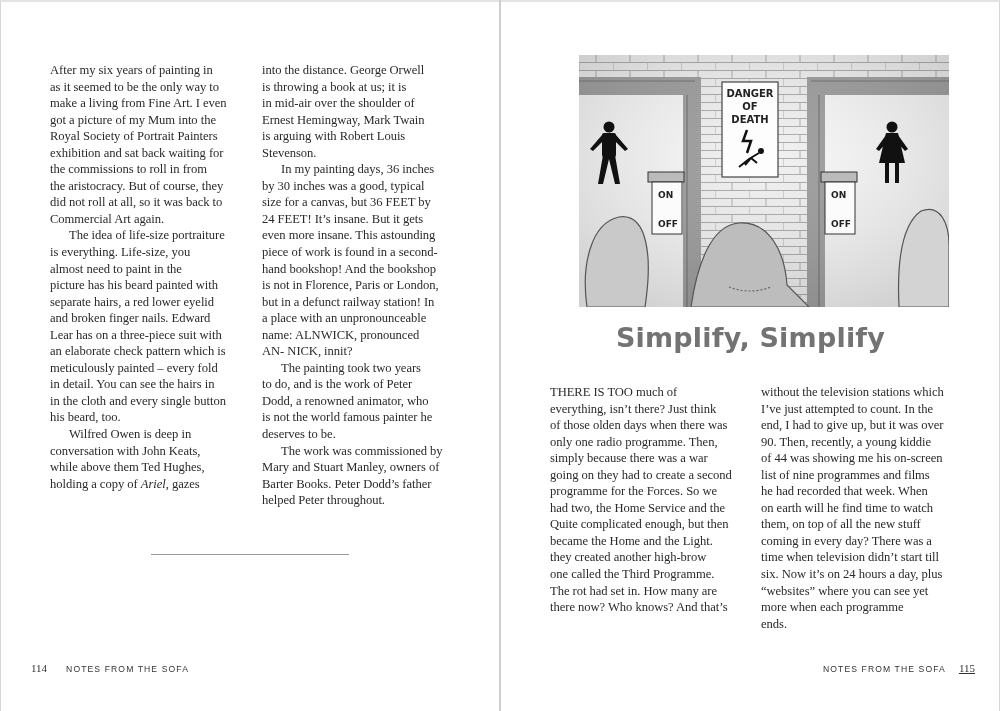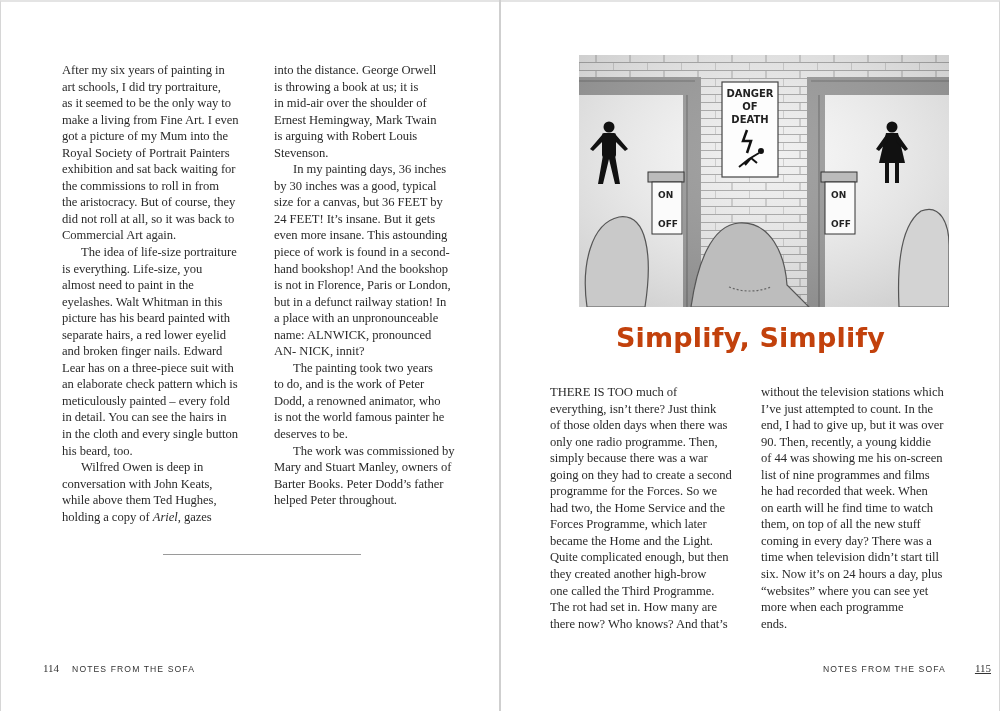--- a/index.html
+++ b/index.html
@@ -11,21 +11,21 @@
   }
   .frame {
     position:absolute; left:0; top:0; width:998px; height:709px;
     border:1px solid #d6d6d6; border-top:2px solid #e4e4e4;
   }
   .gutter {
     position:absolute; left:499px; top:0; width:2px; height:711px;
     background:#cfcfcf;
   }
   .page { position:absolute; top:0; height:711px; }
-  .page.left { left:12px; width:499px; }
+  .page.left { left:0; width:499px; }
   .page.right { left:501px; width:547px; }
 
   .col {
     position:absolute; width:200px;
     font-size:12.6px; line-height:16.55px;
     letter-spacing:-0.05px;
   }
   .col .line { display:block; white-space:nowrap; }
   .col .indent { padding-left:19px; }
   .col i { font-style:italic; }
@@ -41,57 +41,55 @@
   }
 
   .folio {
     position:absolute; top:662px;
     font-family:"Liberation Sans", "DejaVu Sans", sans-serif;
     font-size:8.6px; letter-spacing:1.1px; color:#333;
   }
   .folio .num { font-family:"Liberation Serif", serif; font-size:11px; letter-spacing:0; }
   .folio.left { left:31px; }
   .folio.right { left:322px; }
-  .folio.left .num { margin-right:13px;text-align:center; }
-  .folio.right .num { margin-left:29px;text-decoration:underline; }
+  .folio.left .num { margin-right:19px;text-align:center; }
+  .folio.right .num { margin-left:13px;text-decoration:underline; }
 
   .chapter-title {
     position:absolute; left:0; top:322px; width:499px; text-align:center;
     font-family:"DejaVu Sans", "Liberation Sans", sans-serif;
     font-weight:bold; font-size:27px; letter-spacing:0.2px;
-    color:#c2410c;
+    color:#737373;
   }
 
   .illustration {
     position:absolute; left:78px; top:55px; width:370px; height:252px;
     background:#f4f4f4; overflow:hidden;
   }
 </style>
 </head>
 <body>
 
 <div class="frame"></div>
 
 <div class="page left">
   <div class="col l1">
       <span class="line"><span>After my six years of painting in</span></span>
-      <span class="line"><span>art schools, I did try portraiture,</span></span>
       <span class="line"><span>as it seemed to be the only way to</span></span>
       <span class="line"><span>make a living from Fine Art. I even</span></span>
       <span class="line"><span>got a picture of my Mum into the</span></span>
       <span class="line"><span>Royal Society of Portrait Painters</span></span>
       <span class="line"><span>exhibition and sat back waiting for</span></span>
       <span class="line"><span>the commissions to roll in from</span></span>
       <span class="line"><span>the aristocracy. But of course, they</span></span>
       <span class="line"><span>did not roll at all, so it was back to</span></span>
       <span class="line"><span>Commercial Art again.</span></span>
       <span class="line indent"><span>The idea of life-size portraiture</span></span>
       <span class="line"><span>is everything. Life-size, you</span></span>
       <span class="line"><span>almost need to paint in the</span></span>
-      <span class="line"><span>eyelashes. Walt Whitman in this</span></span>
       <span class="line"><span>picture has his beard painted with</span></span>
       <span class="line"><span>separate hairs, a red lower eyelid</span></span>
       <span class="line"><span>and broken finger nails. Edward</span></span>
       <span class="line"><span>Lear has on a three-piece suit with</span></span>
       <span class="line"><span>an elaborate check pattern which is</span></span>
       <span class="line"><span>meticulously painted – every fold</span></span>
       <span class="line"><span>in detail. You can see the hairs in</span></span>
       <span class="line"><span>in the cloth and every single button</span></span>
       <span class="line"><span>his beard, too.</span></span>
       <span class="line indent"><span>Wilfred Owen is deep in</span></span>
@@ -212,23 +210,22 @@
 
   <div class="col r1">
       <span class="line"><span>THERE IS TOO much of</span></span>
       <span class="line"><span>everything, isn’t there? Just think</span></span>
       <span class="line"><span>of those olden days when there was</span></span>
       <span class="line"><span>only one radio programme. Then,</span></span>
       <span class="line"><span>simply because there was a war</span></span>
       <span class="line"><span>going on they had to create a second</span></span>
       <span class="line"><span>programme for the Forces. So we</span></span>
       <span class="line"><span>had two, the Home Service and the</span></span>
-      <span class="line"><span>Forces Programme, which later</span></span>
+      <span class="line"><span>Quite complicated enough, but then</span></span>
       <span class="line"><span>became the Home and the Light.</span></span>
-      <span class="line"><span>Quite complicated enough, but then</span></span>
       <span class="line"><span>they created another high-brow</span></span>
       <span class="line"><span>one called the Third Programme.</span></span>
       <span class="line"><span>The rot had set in. How many are</span></span>
       <span class="line"><span>there now? Who knows? And that’s</span></span>
     </div>
   <div class="col r2">
       <span class="line"><span>without the television stations which</span></span>
       <span class="line"><span>I’ve just attempted to count. In the</span></span>
       <span class="line"><span>end, I had to give up, but it was over</span></span>
       <span class="line"><span>90. Then, recently, a young kiddie</span></span>

